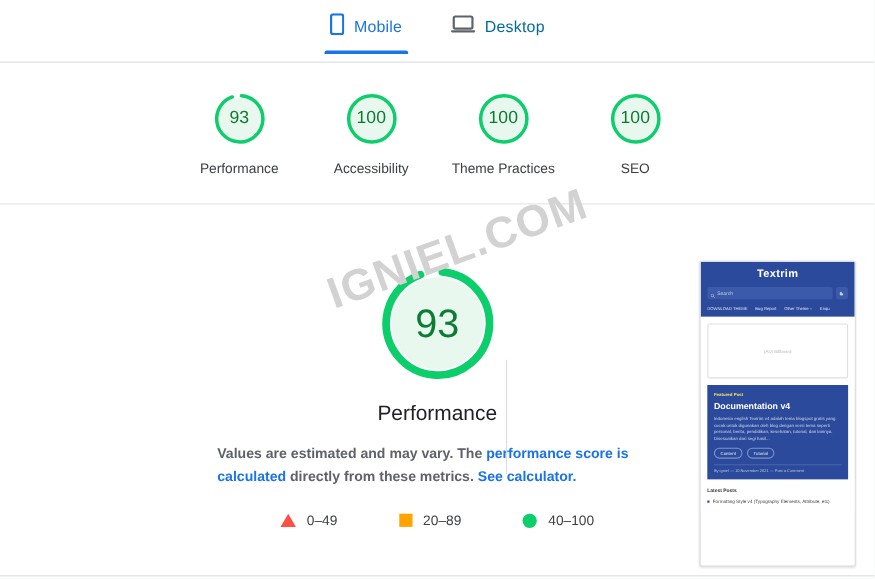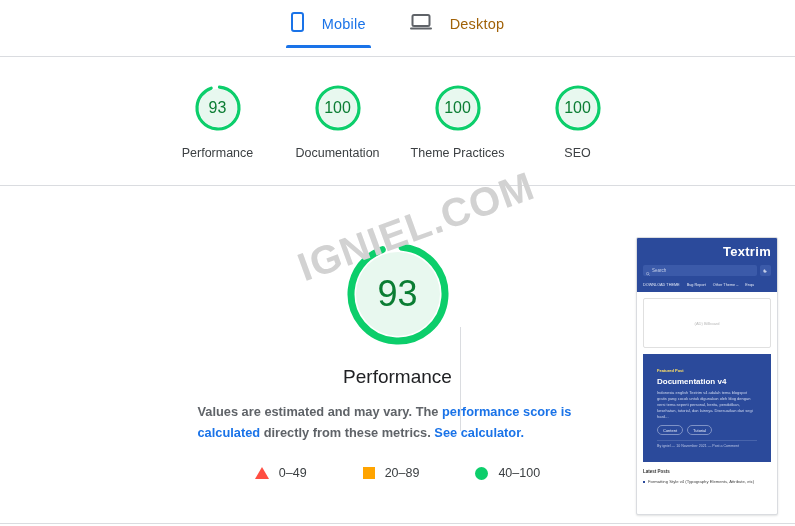--- a/index.html
+++ b/index.html
@@ -13,27 +13,27 @@
 
   
   .tabbar {
     height: 57px; background: #fff;
     border-bottom: 1px solid #dadce0;
     display: flex; align-items: flex-start; justify-content: center;
     position: relative;
   }
   .tabs { display: flex; gap: 40px; padding-top: 8px; }
   .tab {
-    display: flex; align-items: center; gap: 18px;
+    display: flex; align-items: center; gap: 9px;
     padding: 4px 2px 12px 2px;
     cursor: pointer; position: relative;
   }
   .tab .tlabel { font-size: 14.5px; letter-spacing: .2px; }
   .tab.active .tlabel { color: #1a73e8; font-weight: 500; }
-  .tab.inactive .tlabel { color: #a16207; }
+  .tab.inactive .tlabel { color: #0369a1; }
   .tab.active::after {
     content: ""; position: absolute; left: -3px; right: -3px; bottom: 0;
     height: 3px; background: #1a73e8; border-radius: 2px 2px 0 0;
   }
   .ico { display: block; }
 
   
   .scorestrip {
     background: #fff; border-bottom: 1px solid #dadce0;
     height: 129px;
@@ -94,36 +94,36 @@
   }
 
   
   .thumb-wrap {
     position: absolute; left: 636px; top: 237px;
     width: 142px; height: 278px;
     background: #fff; border: 1px solid #dadce0; border-radius: 2px;
     overflow: hidden; box-shadow: 0 1px 2px rgba(60,64,67,.15);
   }
   .t-hero { background: #2b4a9b; padding: 6px 6px 5px 6px; }
-  .t-title { color: #fff; font-size: 13px; font-weight: bold; text-align: right; letter-spacing: .3px; }
+  .t-title { color: #fff; font-size: 10px; font-weight: bold; text-align: center; letter-spacing: .3px; }
   .t-searchrow { display: flex; align-items: center; gap: 3px; margin-top: 6px; }
   .t-search {
     flex: 1; height: 11px; background: #3b5aa9; border-radius: 2px;
     display: flex; align-items: center; gap: 2px; padding: 0 3px;
   }
   .t-search .ph { font-size: 4.5px; color: #c3cde8; }
   .t-searchbtn { width: 11px; height: 11px; background: #3b5aa9; border-radius: 2px; display: flex; align-items: center; justify-content: center; }
   .t-nav { display: flex; gap: 7px; margin-top: 7px; font-size: 3.8px; color: #dfe5f5; white-space: nowrap; overflow: hidden; }
   .t-white { background: #fff; padding: 6px; }
   .t-box {
     border: 1px solid #e0e0e0; height: 50px; border-radius: 2px;
     display: flex; align-items: center; justify-content: center;
   }
   .t-box span { font-size: 4px; color: #b9b9b9; }
-  .t-card { background: #2b4a9b; margin: 0 6px; padding: 14px; }
+  .t-card { background: #2b4a9b; margin: 0 6px; padding: 6px; }
   .t-badge { font-size: 4px; color: #ffe066; font-weight: bold; }
   .t-h2 { font-size: 8px; color: #fff; font-weight: bold; margin-top: 4px; }
   .t-body { font-size: 4px; color: #cdd7ef; line-height: 1.5; margin-top: 4px; }
   .t-pills { display: flex; gap: 4px; margin-top: 5px; }
   .t-pill { font-size: 4px; color: #e6ecfa; border: 1px solid #7e92c6; border-radius: 6px; padding: 1.5px 5px; }
   .t-byline { font-size: 3.6px; color: #b9c5e6; margin-top: 5px; border-top: 1px solid #4864ab; padding-top: 3px; }
   .t-latest { background: #fff; padding: 7px 6px 6px 6px; }
   .t-latest-h { font-size: 4.5px; color: #333; font-weight: bold; }
   .t-li { display: flex; gap: 3px; margin-top: 5px; }
   .t-dot { width: 2px; height: 2px; background: #2b4a9b; margin-top: 2px; flex: none; }
@@ -173,21 +173,21 @@
     </div>
 
     <div class="sgroup">
       <div class="gauge-sm">
         <svg width="50" height="50" viewBox="0 0 50 50">
           <circle cx="25" cy="25" r="19" fill="#e8f8ef"></circle>
           <circle cx="25" cy="25" r="21" fill="none" stroke="#0cce6b" stroke-width="3.2"></circle>
         </svg>
         <div class="num">100</div>
       </div>
-      <div class="cap">Documentation</div>
+      <div class="cap">Accessibility</div>
     </div>
 
     <div class="sgroup">
       <div class="gauge-sm">
         <svg width="50" height="50" viewBox="0 0 50 50">
           <circle cx="25" cy="25" r="19" fill="#e8f8ef"></circle>
           <circle cx="25" cy="25" r="21" fill="none" stroke="#0cce6b" stroke-width="3.2"></circle>
         </svg>
         <div class="num">100</div>
       </div>

